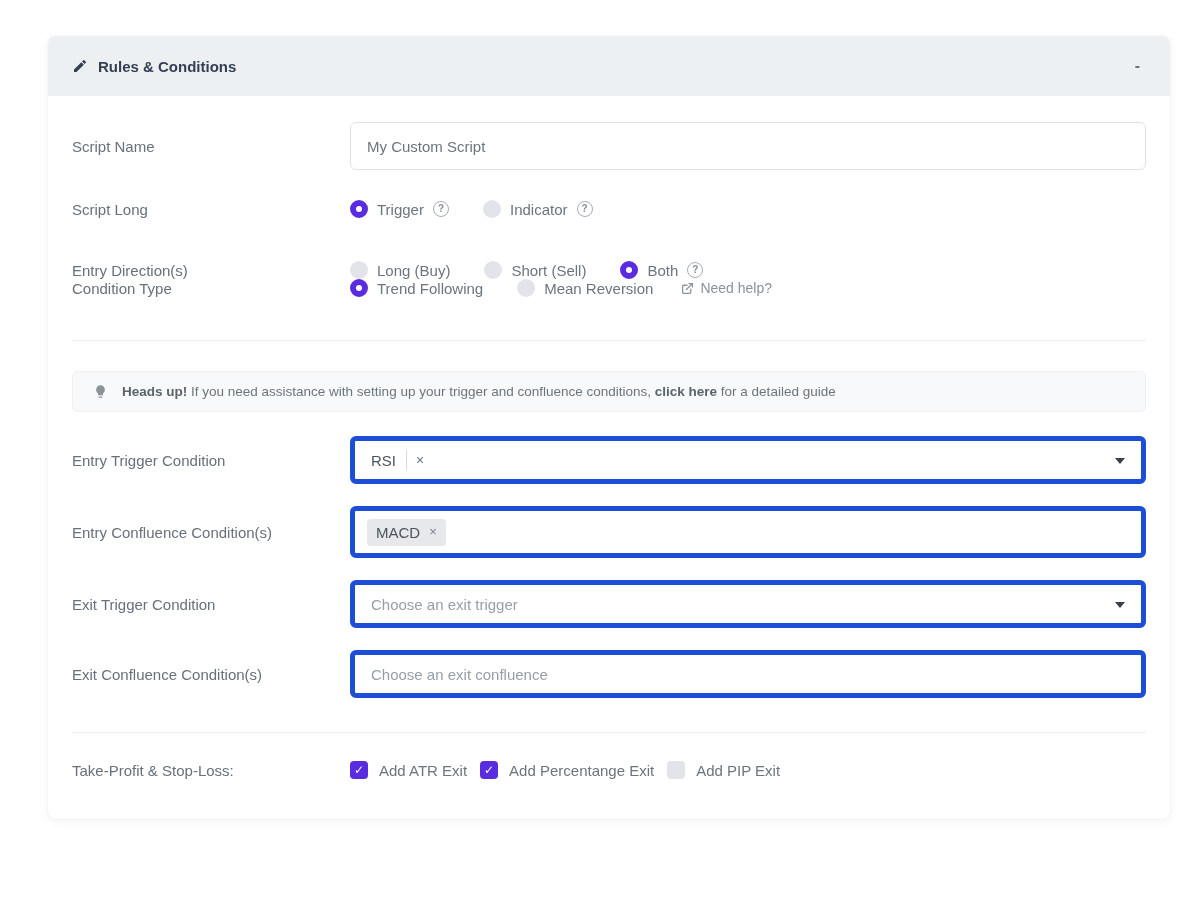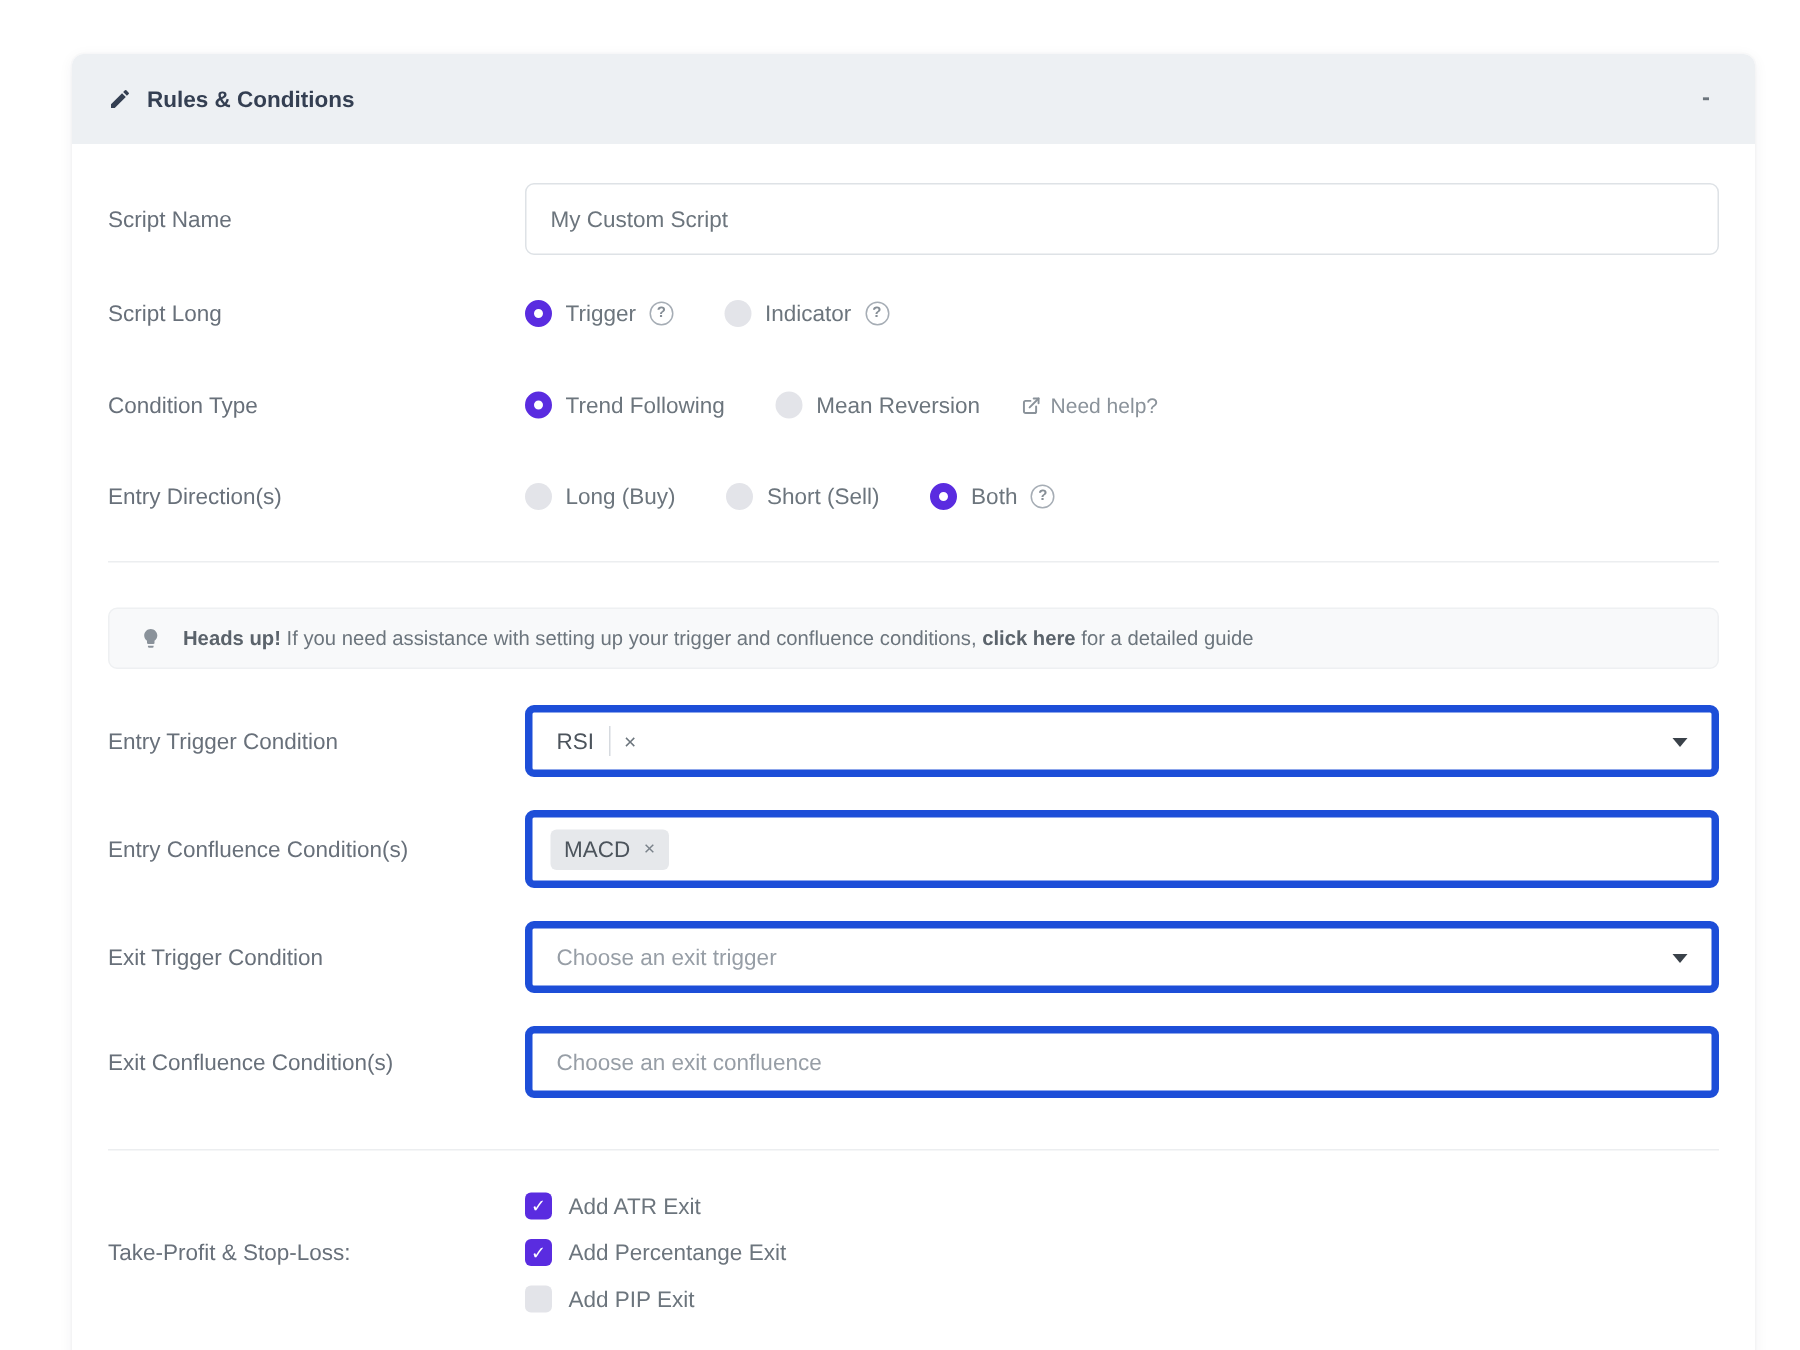--- a/index.html
+++ b/index.html
@@ -157,21 +157,21 @@
     border-radius: 4px;
     padding: 5px 9px;
     font-size: 15px;
     color: #4c545c;
   }
   .tag .tag-remove { margin-left: 9px; color: #7a828a; font-size: 13px; cursor: pointer; }
 
   .placeholder-text { font-size: 15px; color: #979ea6; }
 
   .row-checks { margin-top: 28px; align-items: center; }
-  .check-group { display: flex; flex-direction: column; gap: 13px; }
+  .check-group { display: flex; gap: 13px; }
   .check-option { display: flex; align-items: center; gap: 11px; cursor: pointer; }
   .checkbox {
     width: 18px; height: 18px;
     border-radius: 4px;
     background: #e3e4e9;
     flex: 0 0 18px;
     display: flex; align-items: center; justify-content: center;
   }
   .checkbox.checked { background: #5a2ce0; }
   .checkbox.checked::after {
@@ -214,20 +214,41 @@
       <div class="form-control-col">
         <div class="radio-group">
           <div class="radio-option">
             <span class="radio-circle selected"></span>
             <span class="radio-label">Trigger</span>
             <span class="help-icon"></span>
           </div>
           <div class="radio-option">
             <span class="radio-circle"></span>
             <span class="radio-label">Indicator</span>
+            <span class="help-icon"></span>
+          </div>
+        </div>
+      </div>
+    </div>
+
+    <div class="form-row row-radios last">
+      <div class="form-label">Entry Direction(s)</div>
+      <div class="form-control-col">
+        <div class="radio-group">
+          <div class="radio-option">
+            <span class="radio-circle"></span>
+            <span class="radio-label">Long (Buy)</span>
+          </div>
+          <div class="radio-option">
+            <span class="radio-circle"></span>
+            <span class="radio-label">Short (Sell)</span>
+          </div>
+          <div class="radio-option">
+            <span class="radio-circle selected"></span>
+            <span class="radio-label">Both</span>
             <span class="help-icon"></span>
           </div>
         </div>
       </div>
     </div>
 
     <div class="form-row row-radios">
       <div class="form-label">Condition Type</div>
       <div class="form-control-col">
         <div class="radio-group">
@@ -246,41 +267,20 @@
               <path d="M18 13v6a2 2 0 0 1-2 2H5a2 2 0 0 1-2-2V8a2 2 0 0 1 2-2h6"></path>
               <polyline points="15 3 21 3 21 9"></polyline>
               <line x1="10" y1="14" x2="21" y2="3"></line>
             </svg>
           </span>
           <span>Need help?</span>
         </a>
       </div>
     </div>
 
-    <div class="form-row row-radios last">
-      <div class="form-label">Entry Direction(s)</div>
-      <div class="form-control-col">
-        <div class="radio-group">
-          <div class="radio-option">
-            <span class="radio-circle"></span>
-            <span class="radio-label">Long (Buy)</span>
-          </div>
-          <div class="radio-option">
-            <span class="radio-circle"></span>
-            <span class="radio-label">Short (Sell)</span>
-          </div>
-          <div class="radio-option">
-            <span class="radio-circle selected"></span>
-            <span class="radio-label">Both</span>
-            <span class="help-icon"></span>
-          </div>
-        </div>
-      </div>
-    </div>
-
     <hr class="divider">
 
     <div class="notice">
       <span style="display:inline-flex;">
         <svg width="15" height="15" viewBox="0 0 24 24" fill="#8a929a">
           <path d="M9 21c0 .55.45 1 1 1h4c.55 0 1-.45 1-1v-1H9v1zm3-19C8.14 2 5 5.14 5 9c0 2.38 1.19 4.47 3 5.74V17c0 .55.45 1 1 1h6c.55 0 1-.45 1-1v-2.26c1.81-1.27 3-3.36 3-5.74 0-3.86-3.14-7-7-7z"></path>
         </svg>
       </span>
       <span>
         <b>Heads up!</b><span> If you need assistance with setting up your trigger and confluence conditions, </span><span class="link">click here</span><span> for a detailed guide</span>

